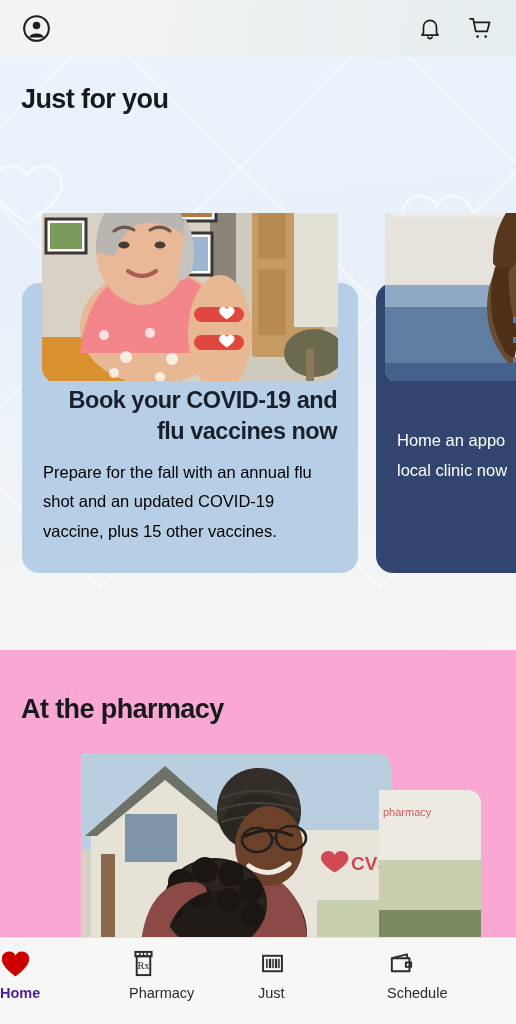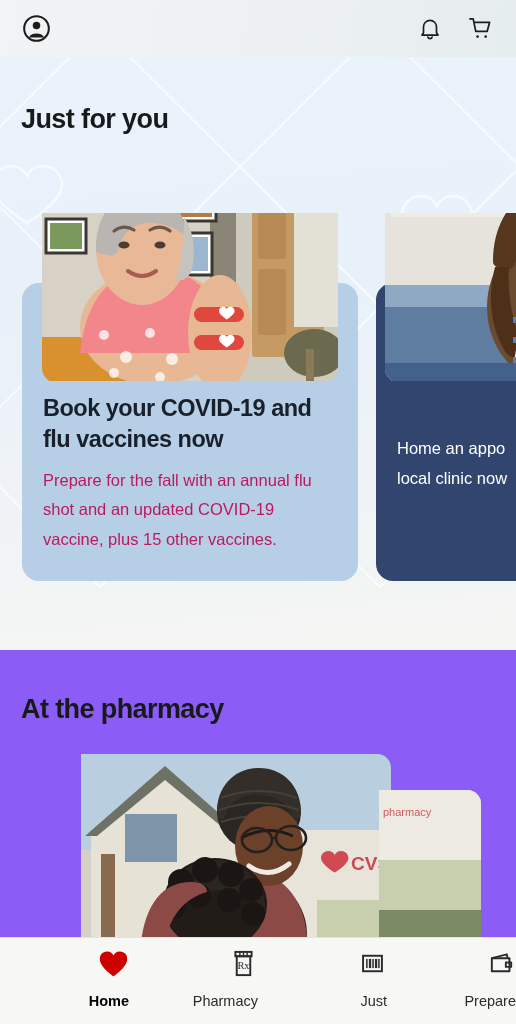--- a/index.html
+++ b/index.html
@@ -23,21 +23,20 @@
   .jfy {
     position:absolute; top:57px; left:0; width:516px; height:593px;
     background:linear-gradient(175deg,#eaf2fb 0%,#e8f1fa 40%,#f0f3f6 72%,#f5f5f3 100%);
     overflow:hidden;
   }
   .jfy-pattern { position:absolute; inset:0; opacity:.75; }
   .jfy h2 {
     position:absolute; top:27px; left:21px;
     font-size:27px; font-weight:bold; color:#17191a;
     letter-spacing:-.6px;
-    margin-top:20px;
   }
 
   .cards { position:absolute; top:226px; left:22px; display:flex; gap:18px; }
 
   .card {
     width:336px; border-radius:17px; flex:none;
     position:relative; padding:0 21px 26px 21px;
   }
   .card.light { background:#b6cfe6; }
   .card.dark  { background:#31456f; }
@@ -47,29 +46,29 @@
     height:168px; overflow:hidden;
   }
   .card-media .photo {
     position:absolute; left:20px; top:-56px;
     width:296px; height:226px; border-radius:15px; overflow:hidden;
   }
   .card.dark .card-media .photo { left:9px; width:316px; }
 
   .card h3 {
     font-size:23.5px; line-height:1.33; font-weight:bold;
-    letter-spacing:-.5px; margin-top:12px;
+    letter-spacing:-.5px; margin-top:4px;text-align:right;
   }
   .card p { font-size:16.5px; line-height:1.8; margin-top:10px; }
   .card.light h3 { color:#19202b; }
-  .card.light p  { color:#be185d; }
+  .card.light p  { color:#000000; }
   .card.dark h3, .card.dark p { color:#ffffff; white-space:nowrap; }
 
   
-  .pharm { position:absolute; top:650px; left:0; width:516px; bottom:0; background:#8b5cf6; }
+  .pharm { position:absolute; top:650px; left:0; width:516px; bottom:0; background:#f9a8d4; }
   .pharm h2 {
     position:absolute; top:44px; left:21px;
     font-size:27px; font-weight:bold; color:#17191a; letter-spacing:-.6px;
   }
   .pharm-card {
     position:absolute; top:104px; left:49px;
     width:432px; height:190px; overflow:hidden;
   }
   .pharm-card .inner {
     position:absolute; left:12px; top:0; width:330px; height:190px;
@@ -80,24 +79,24 @@
     border-radius:0 14px 0 0; overflow:hidden;
   }
 
   
   .bottomnav {
     position:absolute; bottom:0; left:0; width:516px; height:87px;
     background:#f7f7f6; border-top:1px solid #e3e3e1;
     display:flex; align-items:flex-start; padding-top:11px;
   }
   .nav-item {
-    flex:1; display:flex; flex-direction:column; align-items:flex-end; gap:15px;
+    flex:1; display:flex; flex-direction:column; align-items:flex-start; gap:7px;
   }
   .nav-item .lbl { font-size:14.5px; color:#2b2b2b; }
-  .nav-item.active .lbl { color:#000000; font-weight:bold; }
+  .nav-item.active .lbl { color:#4c1d95; font-weight:bold; }
 
   svg { display:block; }
 </style>
 </head>
 <body>
 
 <div class="appbar">
   <span class="ic" style="margin-left:0;">
     <svg width="29" height="29" viewBox="0 0 24 24">
       <circle cx="12" cy="12" r="10.2" fill="none" stroke="#1d1d1d" stroke-width="1.7"></circle>
@@ -349,17 +348,17 @@
   </div>
 
   <div class="nav-item">
     <span>
       <svg width="29" height="29" viewBox="0 0 24 24" fill="none" stroke="#2b2b2b" stroke-width="1.6" stroke-linejoin="round">
         <path d="M4 7.6h14.6v10.8H4z"></path>
         <path d="M4 7.6 16.4 4.4l.6 3.2"></path>
         <rect x="15.6" y="11.2" width="4.4" height="3.6"></rect>
       </svg>
     </span>
-    <span class="lbl">Prepare</span>
+    <span class="lbl">Schedule</span>
   </div>
 
 
 </div>
 
 </body></html>

